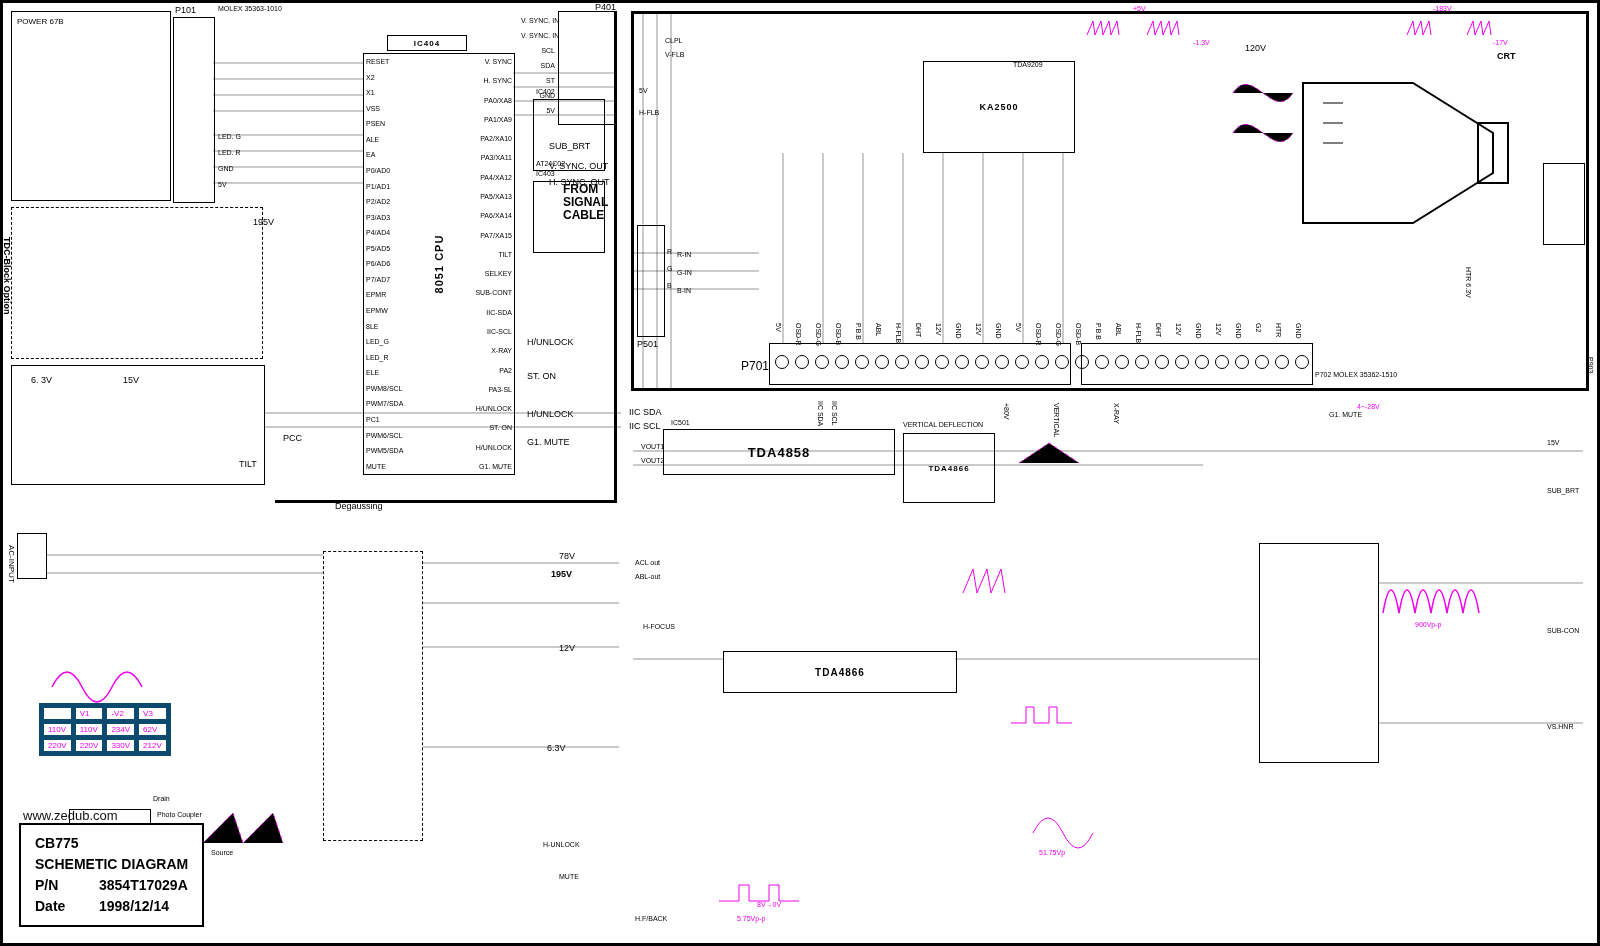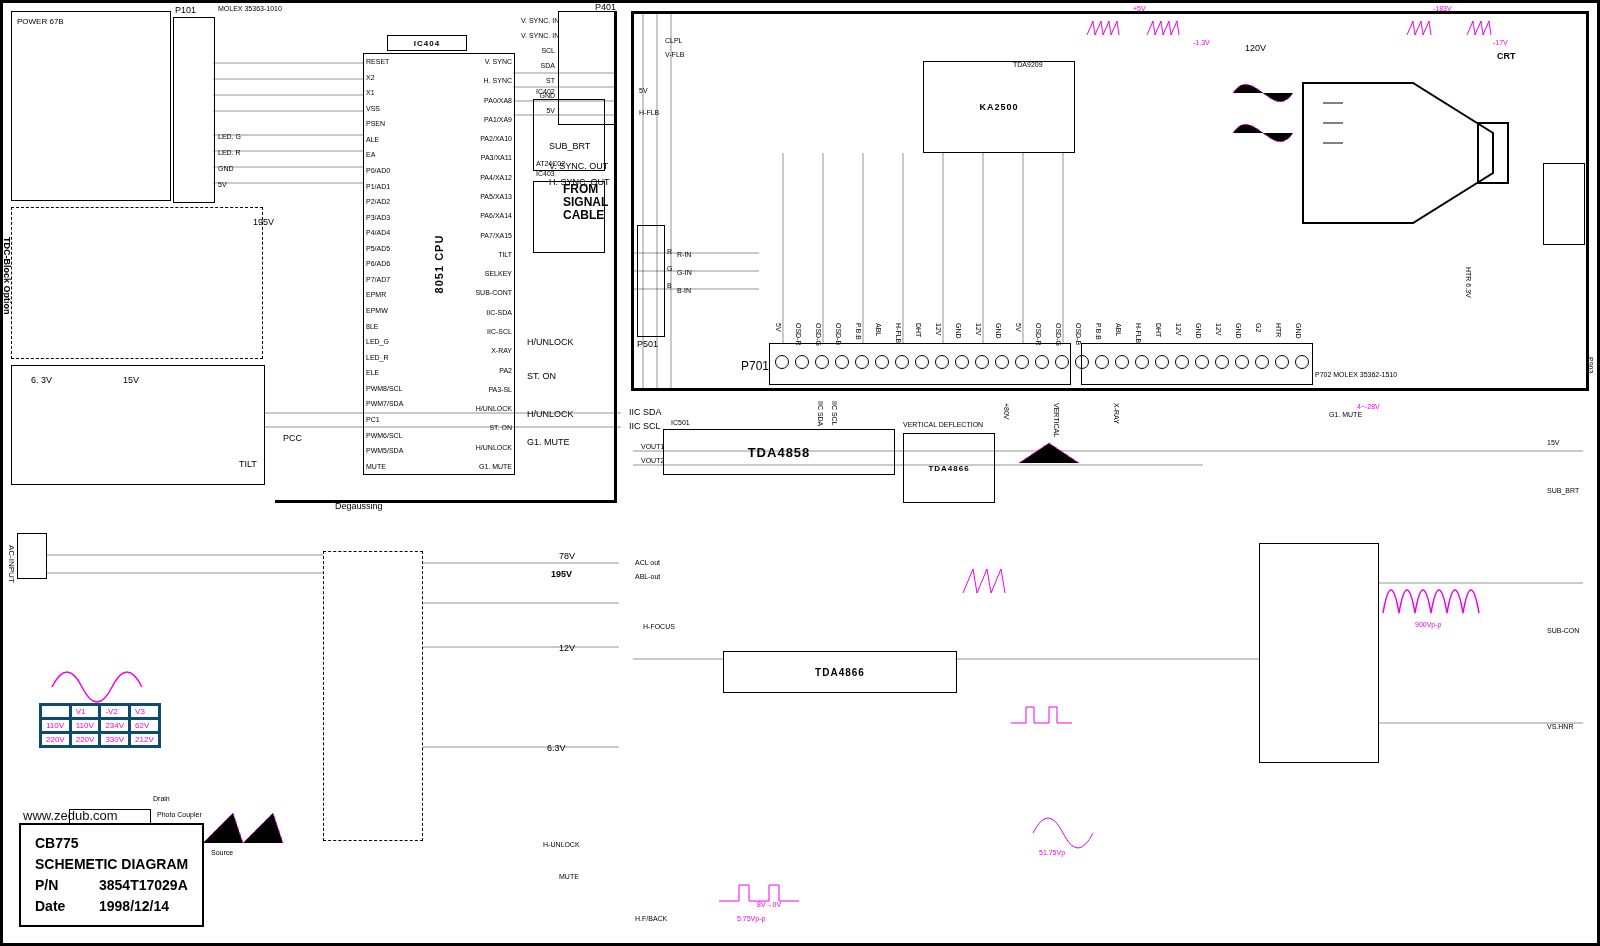--- a/index.html
+++ b/index.html
@@ -15,21 +15,21 @@
   .water{position:absolute;left:20px;bottom:120px;font-size:13px;font-weight:normal;color:#111}
   .ic{position:absolute;border:1.5px solid #000;background:#fff}
   .ic .name{position:absolute;left:50%;top:50%;transform:translate(-50%,-50%) rotate(-90deg);font-weight:bold;font-size:11px;letter-spacing:1px;white-space:nowrap}
   .ic.h .name{transform:translate(-50%,-50%);}
   .conn{position:absolute;border:1.5px solid #000;background:#fff}
   .dash{border:1px dashed #000;background:none}
   .txt{font-size:8px}
   .tiny{font-size:7px}
   .arrow-lbl{position:absolute;font-size:10px;font-weight:bold;text-align:right}
   .tbl{position:absolute;border:1px solid #e0e;border-collapse:collapse;font-size:8px;color:#e0e}
-  .tbl td{border:3px solid #0c4a6e;padding:1px 4px}
+  .tbl td{border:5px solid #0c4a6e;padding:1px 4px}
   svg{position:absolute;overflow:visible}
   .ic .pins-l,.ic .pins-r{position:absolute;top:4px;bottom:4px;width:55px;font-size:7px;display:flex;flex-direction:column;justify-content:space-between}
   .ic .pins-l{left:2px}
   .ic .pins-r{right:2px;text-align:right}
 </style>
 </head>
 <body>
 
 <div class="sheet">
 

